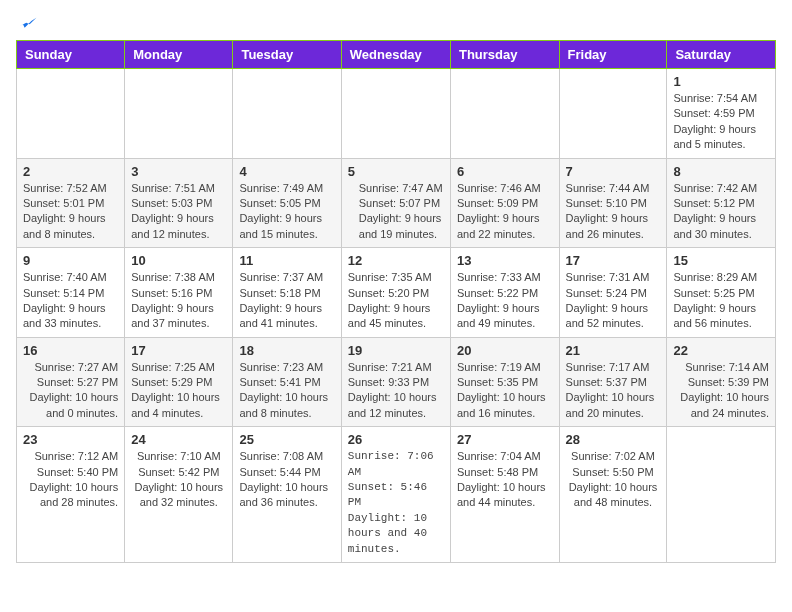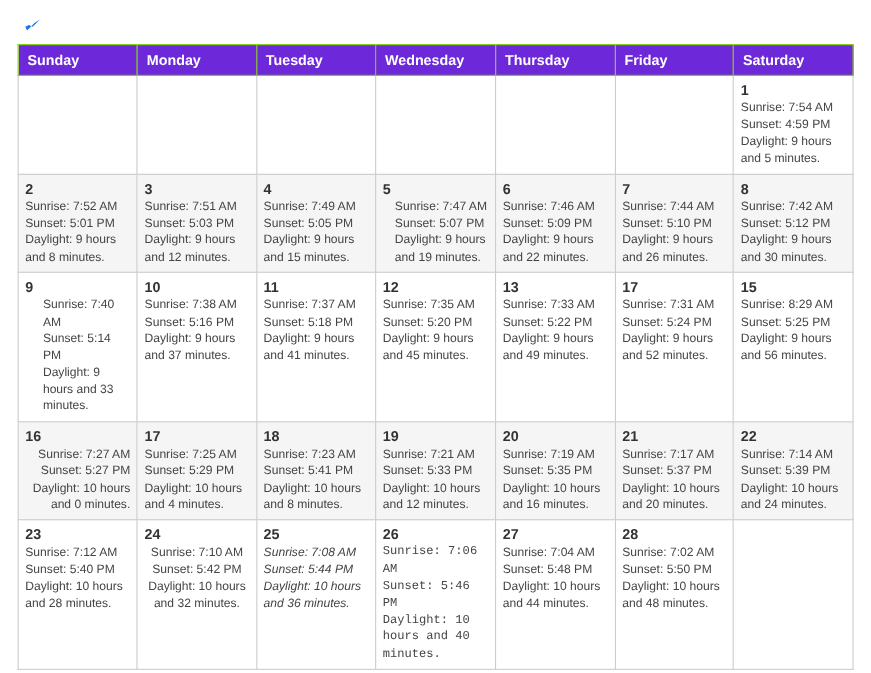--- a/index.html
+++ b/index.html
@@ -176,21 +176,21 @@
         <td>
           <span class="day-number">8</span>
           <div class="day-details" style="white-space: pre-line;">Sunrise: 7:42 AM
 Sunset: 5:12 PM
 Daylight: 9 hours and 30 minutes.</div>
         </td>
       </tr>
       <tr>
         <td>
           <span class="day-number">9</span>
-          <div class="day-details" style="white-space: pre-line; margin-left: 16px;">Sunrise: 7:40 AM
+          <div class="day-details" style="white-space: pre-line;">Sunrise: 7:40 AM
 Sunset: 5:14 PM
 Daylight: 9 hours and 33 minutes.</div>
         </td>
         <td>
           <span class="day-number">10</span>
           <div class="day-details" style="white-space: pre-line;">Sunrise: 7:38 AM
 Sunset: 5:16 PM
 Daylight: 9 hours and 37 minutes.</div>
         </td>
         <td>
@@ -239,75 +239,75 @@
         </td>
         <td>
           <span class="day-number">18</span>
           <div class="day-details" style="white-space: pre-line;">Sunrise: 7:23 AM
 Sunset: 5:41 PM
 Daylight: 10 hours and 8 minutes.</div>
         </td>
         <td>
           <span class="day-number">19</span>
           <div class="day-details" style="white-space: pre-line;">Sunrise: 7:21 AM
-Sunset: 5:33 PM
+Sunset: 9:33 PM
 Daylight: 10 hours and 12 minutes.</div>
         </td>
         <td>
           <span class="day-number">20</span>
           <div class="day-details" style="white-space: pre-line;">Sunrise: 7:19 AM
 Sunset: 5:35 PM
 Daylight: 10 hours and 16 minutes.</div>
         </td>
         <td>
           <span class="day-number">21</span>
           <div class="day-details" style="white-space: pre-line;">Sunrise: 7:17 AM
 Sunset: 5:37 PM
 Daylight: 10 hours and 20 minutes.</div>
         </td>
         <td>
           <span class="day-number">22</span>
-          <div class="day-details" style="white-space: pre-line;">Sunrise: 7:14 AM
+          <div class="day-details" style="white-space: pre-line; text-align: right;">Sunrise: 7:14 AM
 Sunset: 5:39 PM
 Daylight: 10 hours and 24 minutes.</div>
         </td>
       </tr>
       <tr>
         <td>
           <span class="day-number">23</span>
-          <div class="day-details" style="white-space: pre-line;">Sunrise: 7:12 AM
+          <div class="day-details" style="white-space: pre-line; text-align: right;">Sunrise: 7:12 AM
 Sunset: 5:40 PM
 Daylight: 10 hours and 28 minutes.</div>
         </td>
         <td>
           <span class="day-number">24</span>
           <div class="day-details" style="white-space: pre-line; text-align: center;">Sunrise: 7:10 AM
 Sunset: 5:42 PM
 Daylight: 10 hours and 32 minutes.</div>
         </td>
         <td>
           <span class="day-number">25</span>
-          <div class="day-details" style="white-space: pre-line; font-style: italic;">Sunrise: 7:08 AM
+          <div class="day-details" style="white-space: pre-line;">Sunrise: 7:08 AM
 Sunset: 5:44 PM
 Daylight: 10 hours and 36 minutes.</div>
         </td>
         <td>
           <span class="day-number">26</span>
           <div class="day-details" style="white-space: pre-line; font-family: Liberation Mono, monospace;">Sunrise: 7:06 AM
 Sunset: 5:46 PM
 Daylight: 10 hours and 40 minutes.</div>
         </td>
         <td>
           <span class="day-number">27</span>
           <div class="day-details" style="white-space: pre-line;">Sunrise: 7:04 AM
 Sunset: 5:48 PM
 Daylight: 10 hours and 44 minutes.</div>
         </td>
         <td>
           <span class="day-number">28</span>
-          <div class="day-details" style="white-space: pre-line;">Sunrise: 7:02 AM
+          <div class="day-details" style="white-space: pre-line; text-align: center;">Sunrise: 7:02 AM
 Sunset: 5:50 PM
 Daylight: 10 hours and 48 minutes.</div>
         </td>
         <td class="empty"></td>
       </tr>
     </tbody>
 </table>
 
 </body></html>

